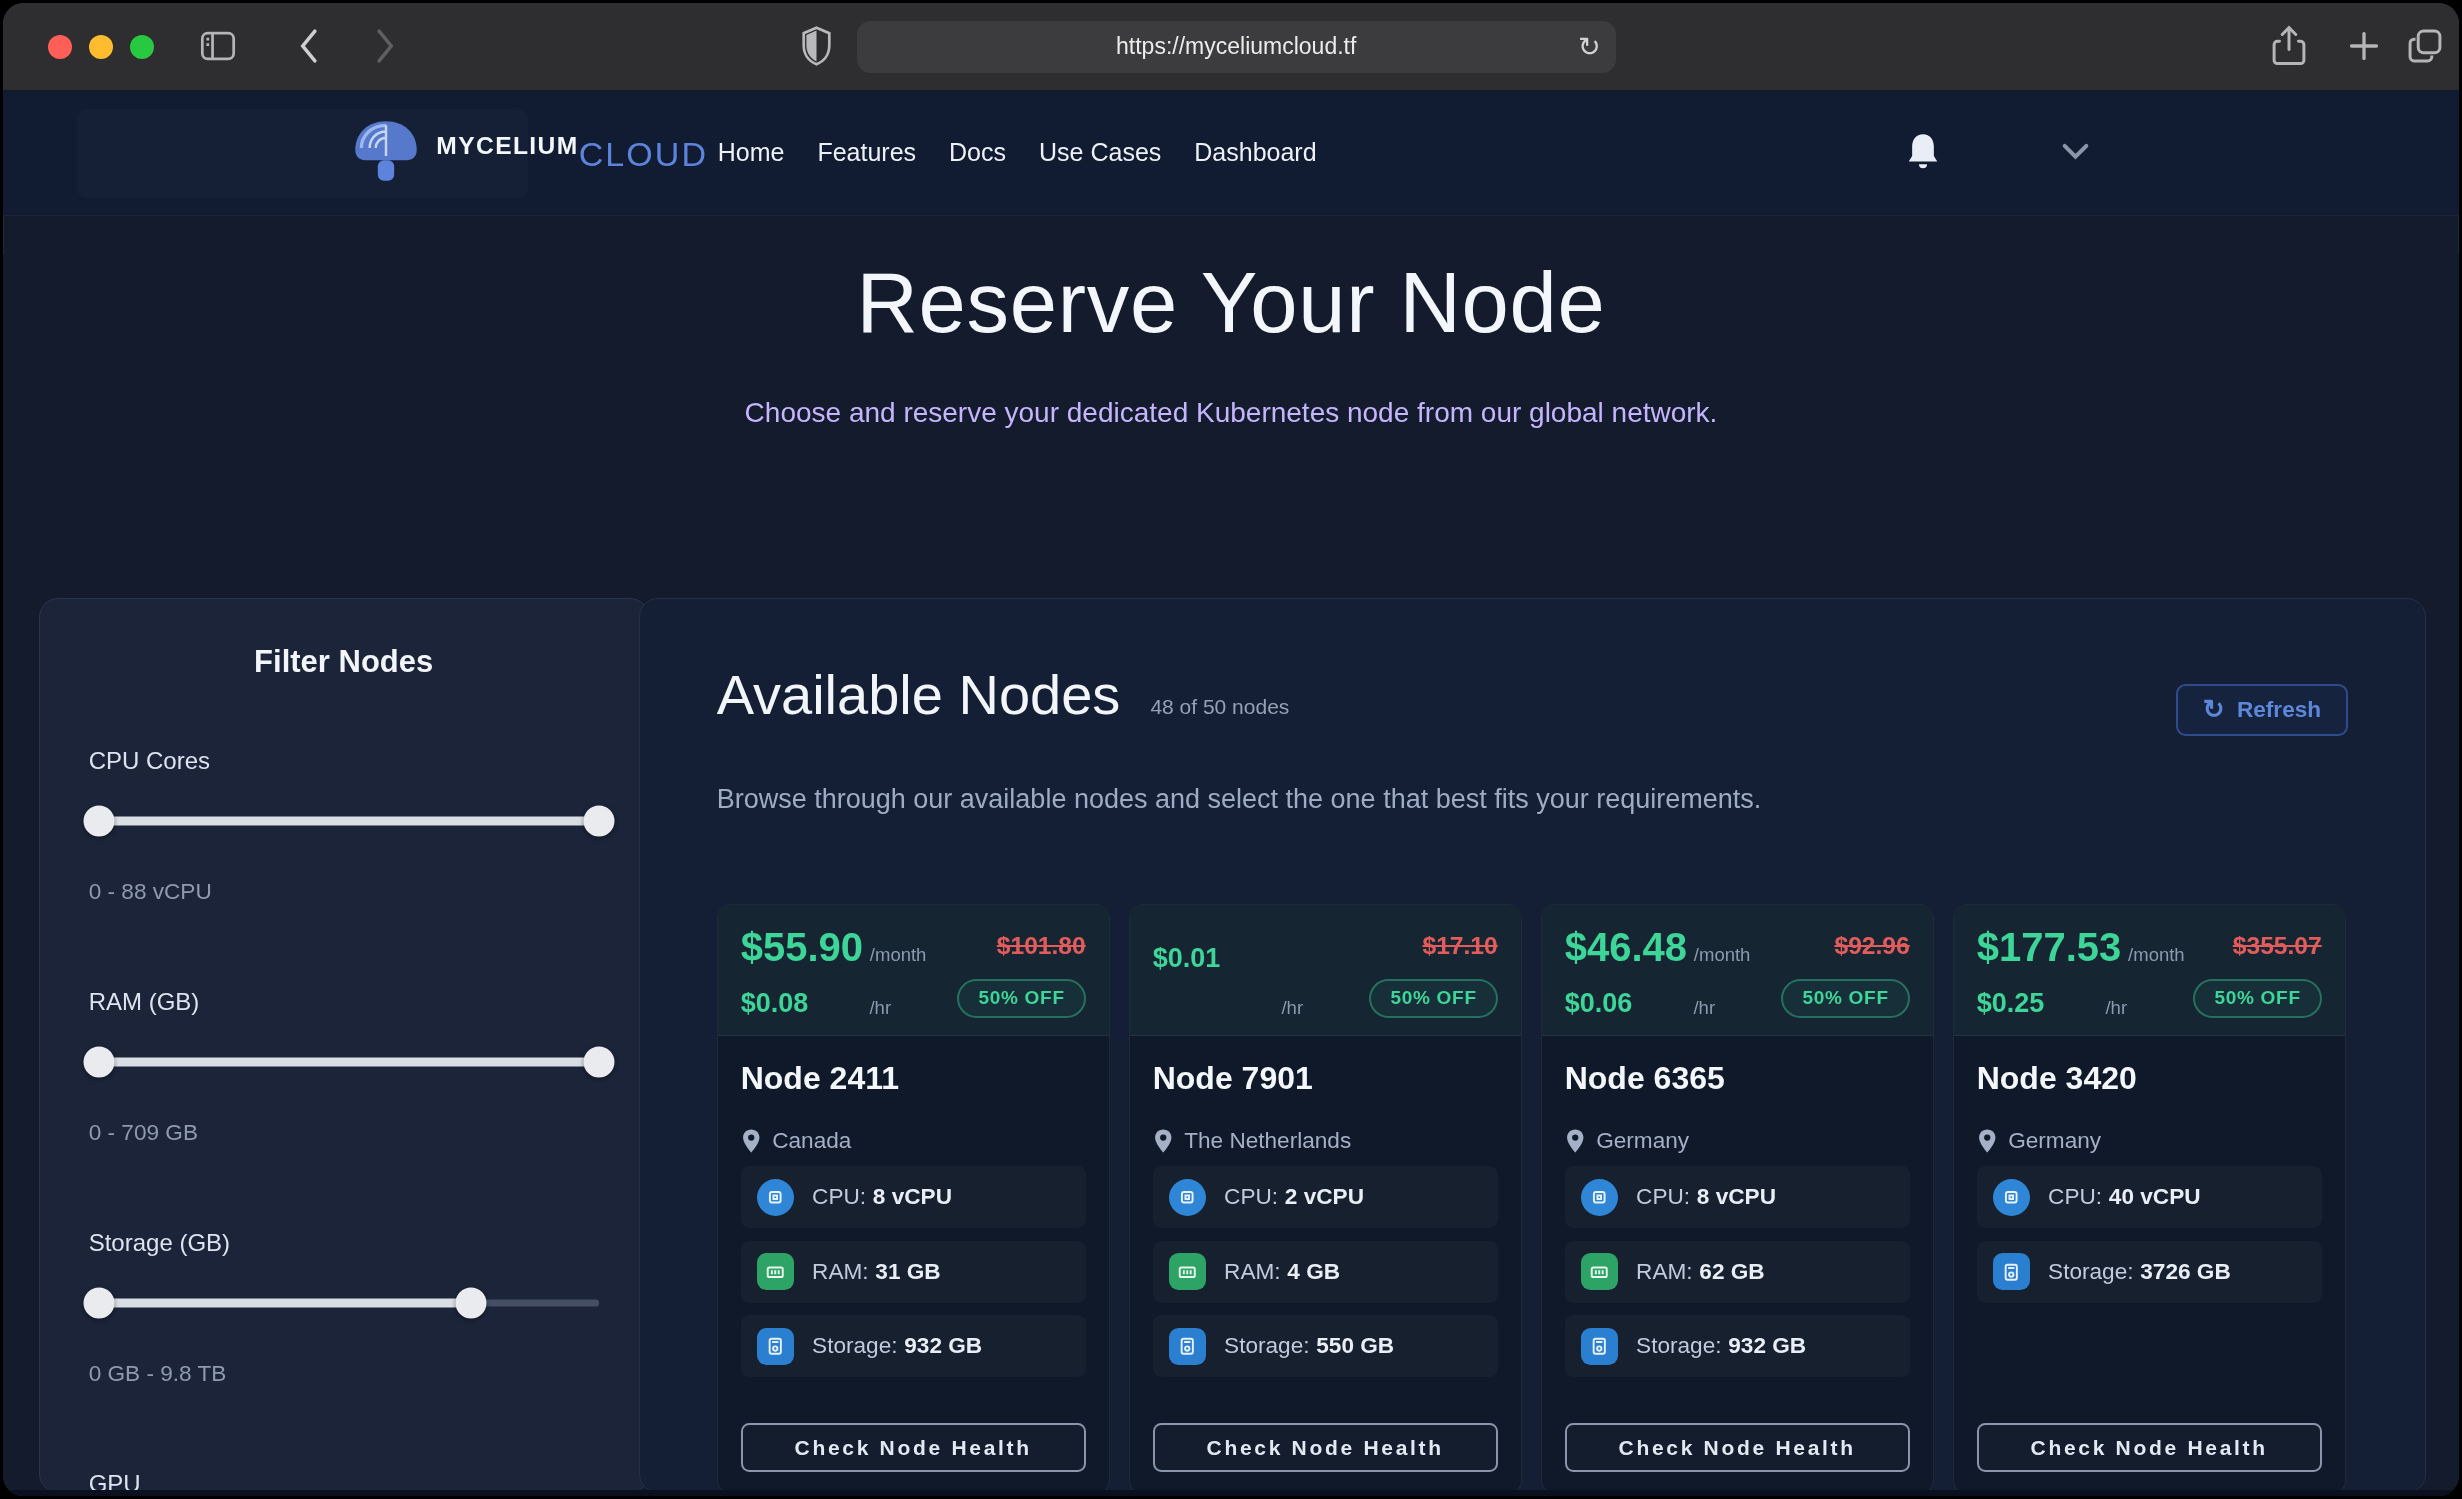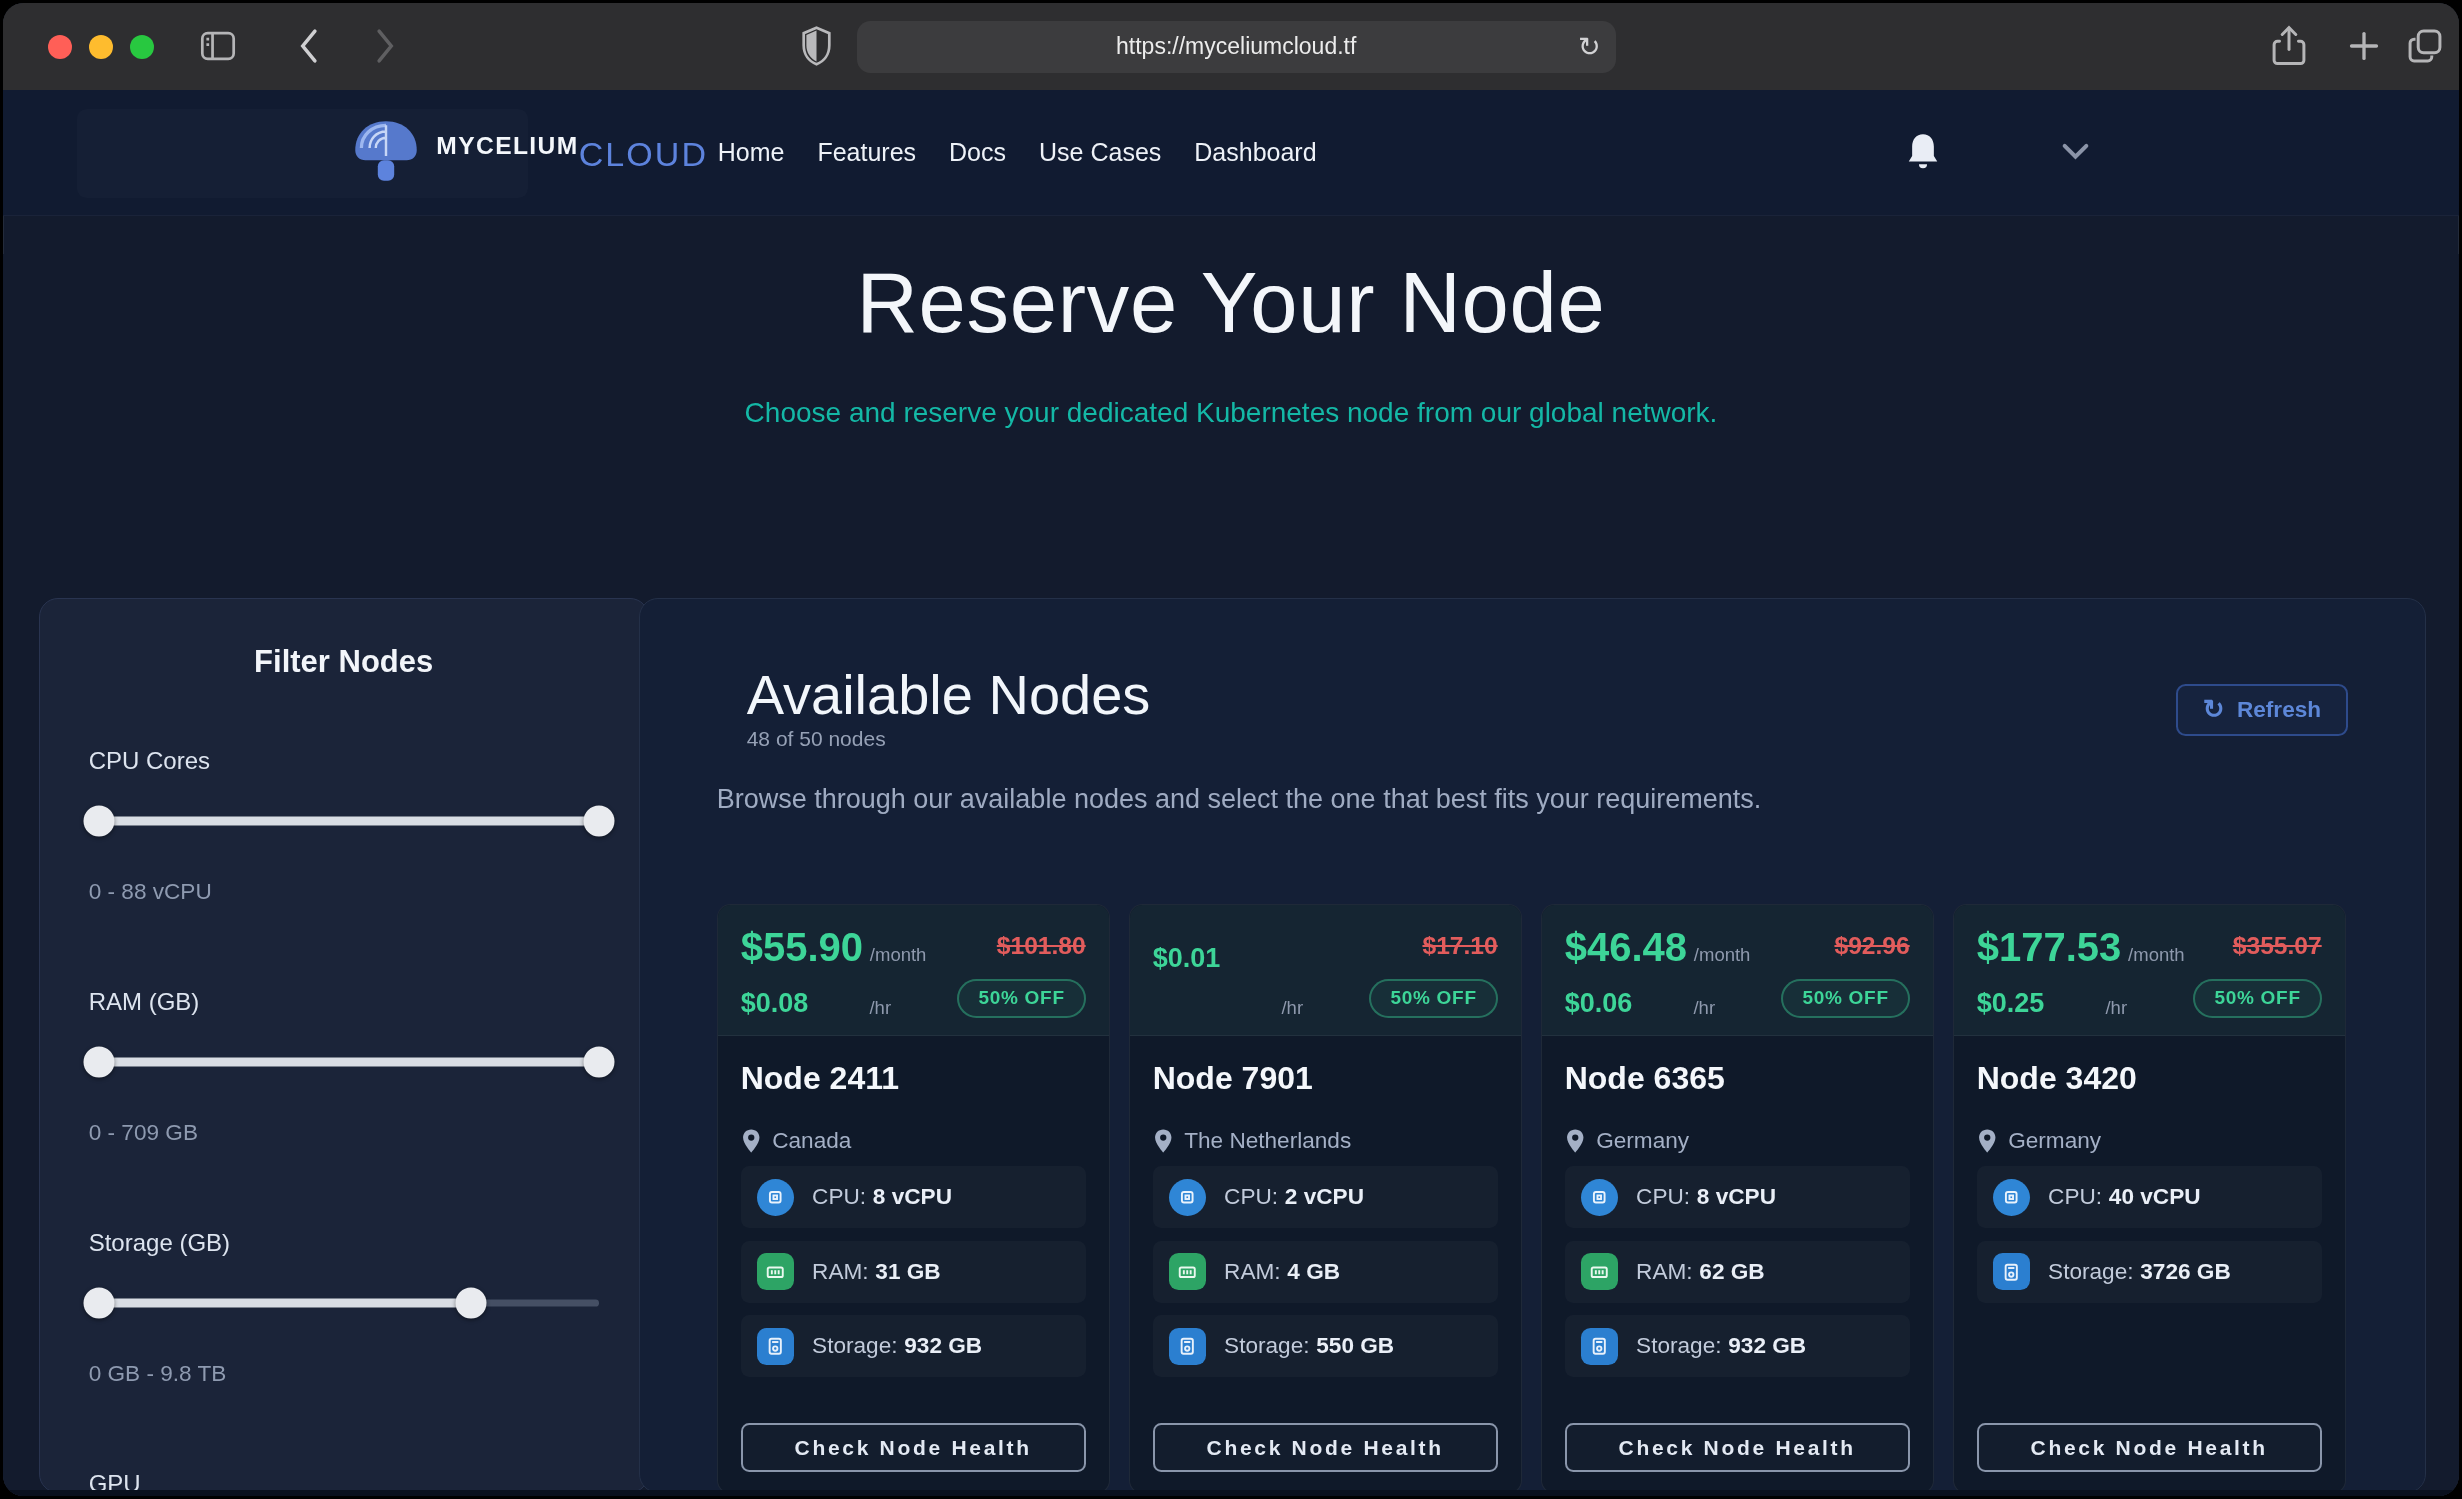--- a/index.html
+++ b/index.html
@@ -30,34 +30,34 @@
   .brand-top { color:#f4f7fb; font-weight:700; font-size:24.6px; letter-spacing:1.4px; }
   .brand-bottom { color:#5d83dd; font-weight:400; font-size:34px; letter-spacing:2.1px; margin-top:2.7px; }
   .menu { position:absolute; left:715px; top:50%; transform:translateY(-50%); display:flex; gap:33px; }
   .menu a { color:#eef2f8; font-size:25px; font-weight:500; text-decoration:none; }
   .bell { position:absolute; left:1901px; top:50%; transform:translateY(-50%); }
   .nav-chev { position:absolute; left:2056px; top:50%; transform:translateY(-50%); }
 
   
   .content { position:relative; height:1283px; background:#131b2d; }
   .hero-title { margin-top:38px; text-align:center; color:#f3f6fa; font-size:85px; font-weight:400; letter-spacing:0.7px; }
-  .hero-sub { margin-top:45px; text-align:center; color:#14b8a6; font-size:28px; }
+  .hero-sub { margin-top:45px; text-align:center; color:#c4b5fd; font-size:28px; }
 
   .panel { position:absolute; border-radius:19px; }
   .filter-panel { left:36px; top:344px; width:610px; height:895px; background:#1b2439; border:1.4px solid #293450; padding:0 49px; overflow:hidden; }
   .f-heading { margin-top:45px; text-align:center; color:#f2f5fa; font-size:31px; font-weight:700; }
   .f-label { margin-top:67px; color:#dde4ef; font-size:24px; }
   .f-caption { margin-top:42px; color:#8e9ab0; font-size:22.6px; }
   .slider { position:relative; margin-top:31px; height:31px; }
   .track { position:absolute; left:0; right:0; top:50%; transform:translateY(-50%); height:6.8px; border-radius:3.4px; background:#454f64; }
   .fill { position:absolute; top:50%; transform:translateY(-50%); height:9px; border-radius:4.1px; background:#d9dde4; }
   .handle { position:absolute; top:50%; width:31px; height:31px; border-radius:50%; background:#e9ebef; transform:translate(-50%,-50%); box-shadow:0 1.4px 4.1px rgba(0,0,0,0.45); }
 
   .main-panel { left:636px; top:344px; width:1787px; height:895px; background:#141f36; border:1.4px solid #243048; overflow:hidden; }
-  .mp-headrow { position:absolute; left:77px; top:63px; display:flex; align-items:baseline;flex-direction:column; }
+  .mp-headrow { position:absolute; left:77px; top:63px; display:flex; align-items:baseline; }
   .mp-title { color:#f2f6fb; font-size:56px; font-weight:400; }
   .mp-count { margin-left:30px; color:#96a1b6; font-size:21px; }
   .refresh-btn { position:absolute; right:77px; top:85px; height:52px; padding:0 24.6px; display:flex; align-items:center; gap:12.3px;
     border:2.1px solid #2e4b8c; border-radius:9.6px; background:rgba(46,75,140,0.10); color:#5d87d8; font-size:22.6px; font-weight:700; }
   .mp-desc { position:absolute; left:77px; top:185px; color:#9fabc2; font-size:27px; }
 
   .cards { position:absolute; left:77px; top:305px; display:flex; gap:19px; }
   .card { width:393px; height:590px; border-radius:13.7px; background:#0f1929; border:1.4px solid rgba(255,255,255,0.07); overflow:hidden; display:flex; flex-direction:column; }
   .card-header { height:131px; background:#152532; border-bottom:0.7px solid rgba(255,255,255,0.06); padding:20.5px 23px 0 23px; position:relative; }
   .price-month { color:#3dd598; font-size:40px; font-weight:700; }

